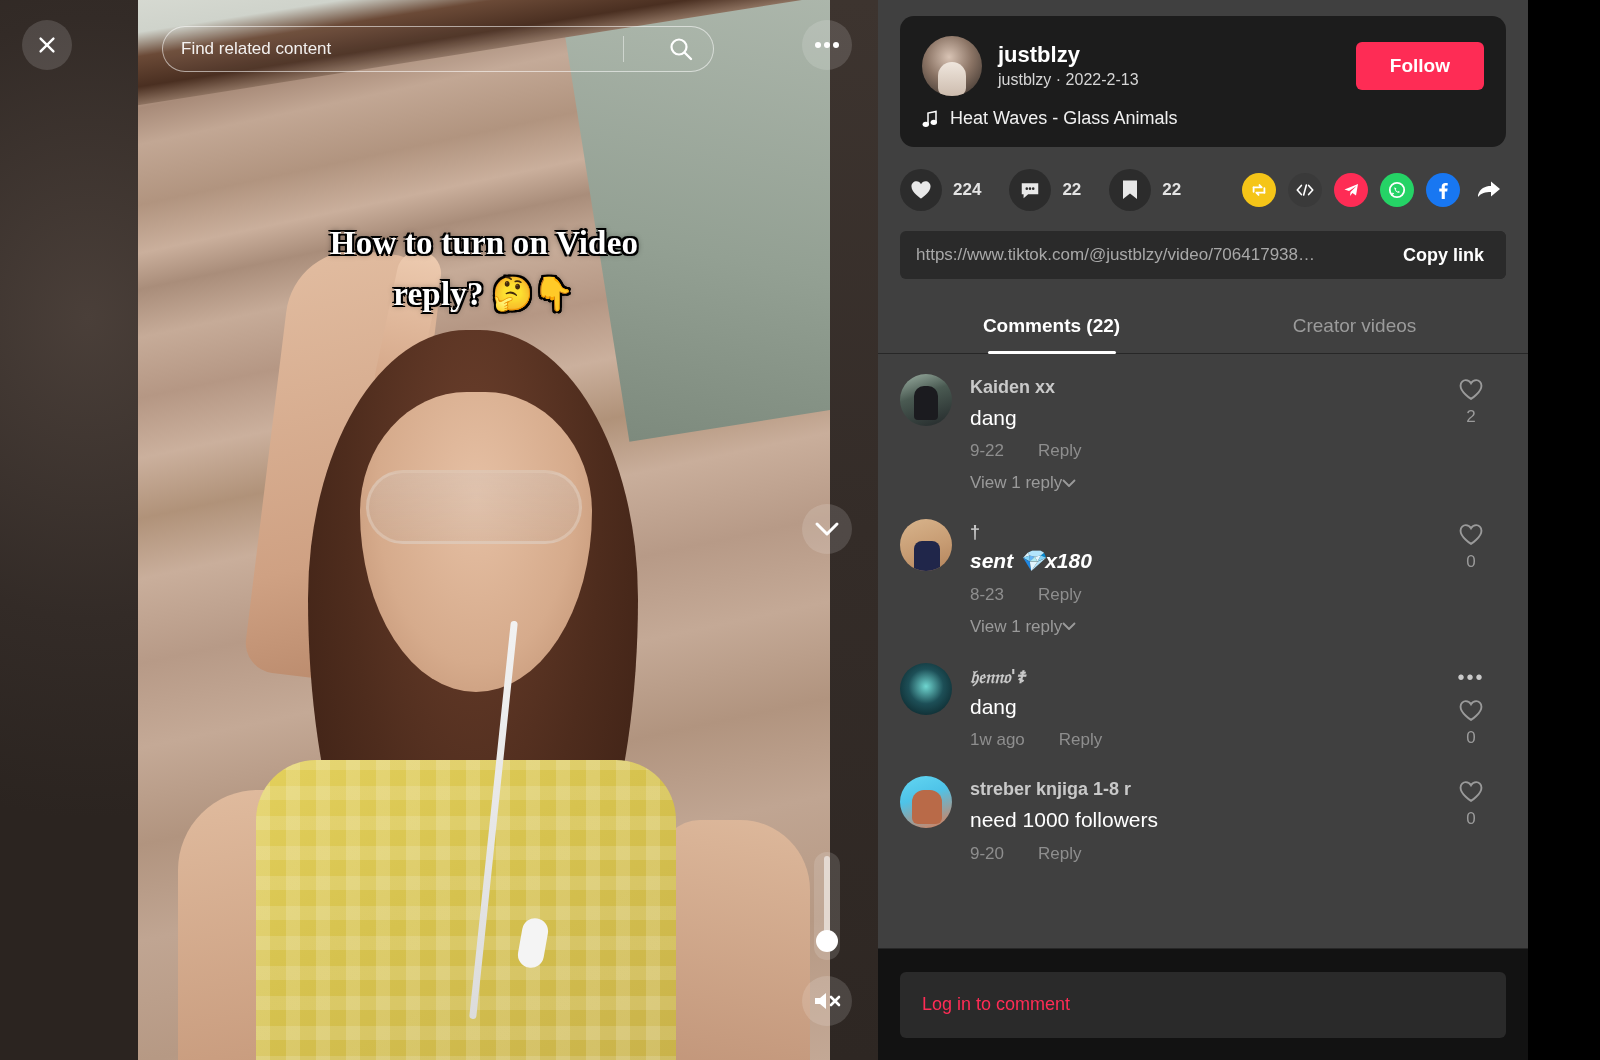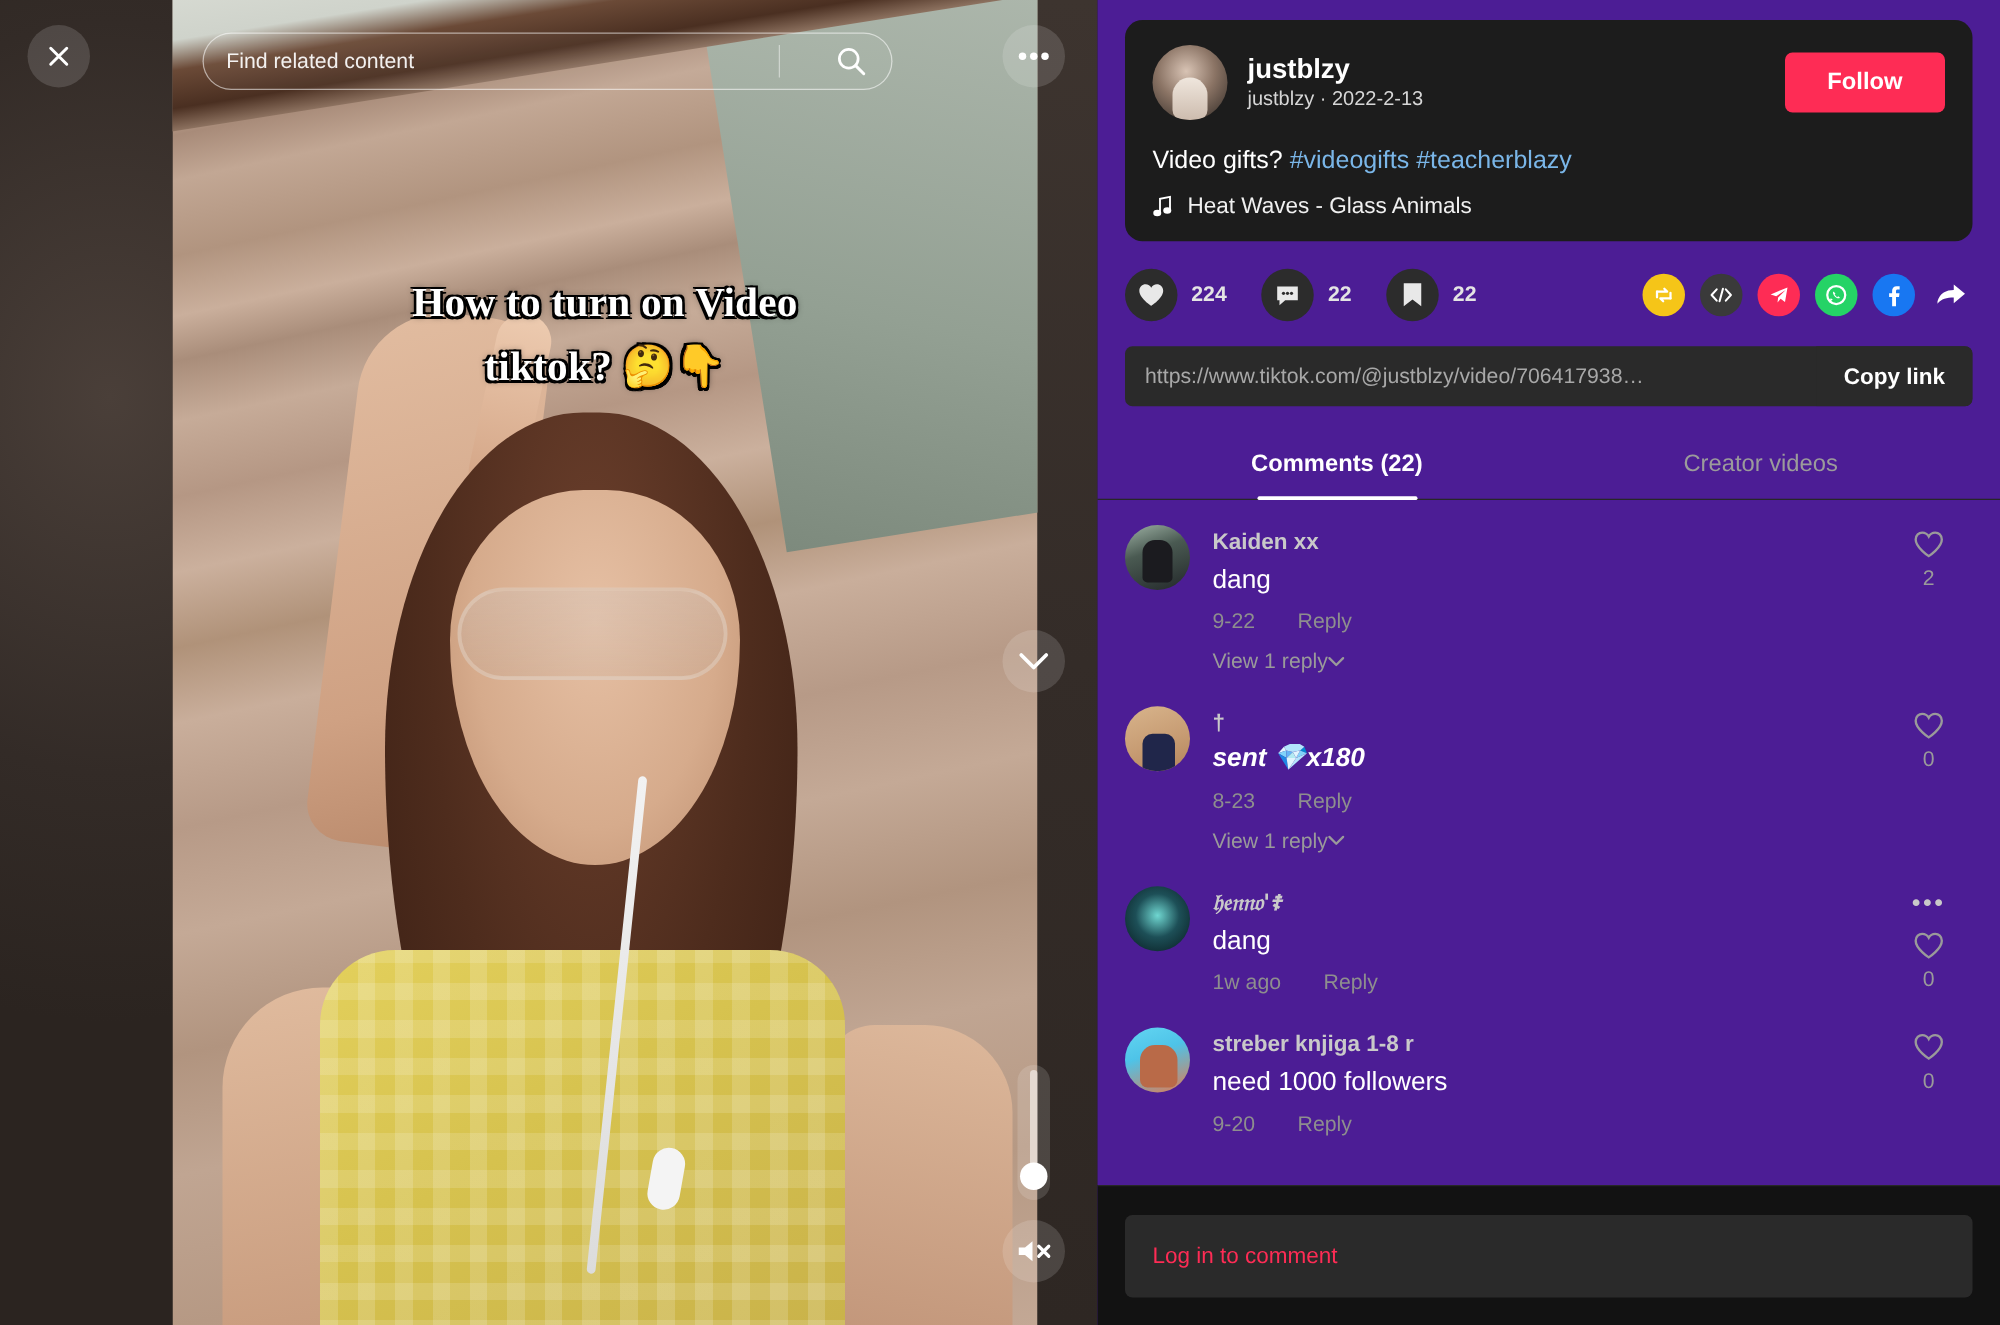--- a/index.html
+++ b/index.html
@@ -183,22 +183,22 @@
     z-index: 6; cursor: pointer;
   }
   .volume-bar { width: 6px; height: 82px; background: rgba(255,255,255,.55); border-radius: 4px; }
   .volume-knob {
     position: absolute; left: 50%; bottom: 8px; transform: translateX(-50%);
     width: 22px; height: 22px; border-radius: 50%; background: #fff;
   }
 
   
   .info-panel {
-    width: 722px; height: 1060px;
-    background: #4c1d95;
+    width: 650px; height: 1060px;
+    background: #404040;
     flex: none; position: relative;
     display: flex; flex-direction: column;
   }
   .info-card {
     margin: 16px 22px 0 22px;
     background: #1c1c1c;
     border-radius: 14px;
     padding: 20px 22px 18px 22px;
   }
   .author-row { display: flex; align-items: center; gap: 16px; }
@@ -339,21 +339,21 @@
       <div class="vid-face"></div>
       <div class="vid-glasses"></div>
       <div class="vid-shoulder-l"></div>
       <div class="vid-shoulder-r"></div>
       <div class="vid-shirt"></div>
       <div class="vid-earphone"></div>
       <div class="vid-earbud"></div>
 
       <div class="video-caption">
         <div>How to turn on Video</div>
-        <div>tiktok? 🤔👇</div>
+        <div>reply? 🤔👇</div>
       </div>
     </div>
 
     <div class="close-btn">
       <svg width="22" height="22" viewBox="0 0 24 24">
         <path d="M5 5 L19 19 M19 5 L5 19" stroke="#fff" stroke-width="2.6" stroke-linecap="round" fill="none"></path>
       </svg>
     </div>
 
     <div class="round-btn more-btn">
@@ -403,23 +403,20 @@
           <div class="author-name">justblzy</div>
           <div class="author-sub">
             <span>justblzy</span>
             <span>·</span>
             <span>2022-2-13</span>
           </div>
         </div>
         <button class="follow-btn">Follow</button>
       </div>
 
-      <div class="desc">
-        <span>Video gifts? </span><span class="tag">#videogifts</span> <span class="tag">#teacherblazy</span>
-      </div>
 
       <div class="music-row">
         <svg width="16" height="18" viewBox="0 0 16 18">
           <path d="M6 14 V3 L14 1.5 V12" stroke="#fff" stroke-width="1.5" fill="none"></path>
           <ellipse cx="3.8" cy="14.3" rx="3.2" ry="2.6" fill="#fff"></ellipse>
           <ellipse cx="11.8" cy="12.3" rx="3.2" ry="2.6" fill="#fff"></ellipse>
         </svg>
         <span>Heat Waves - Glass Animals</span>
       </div>
     </div>

